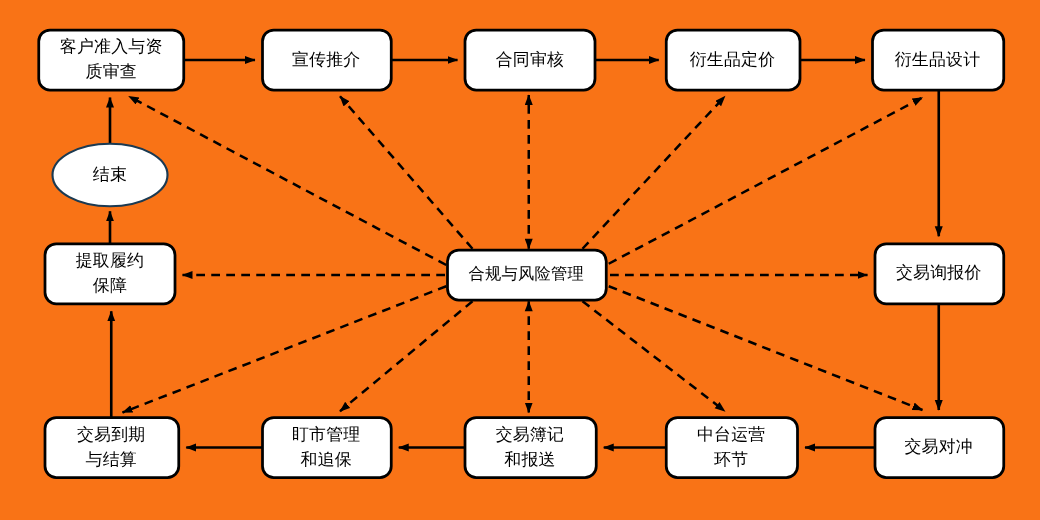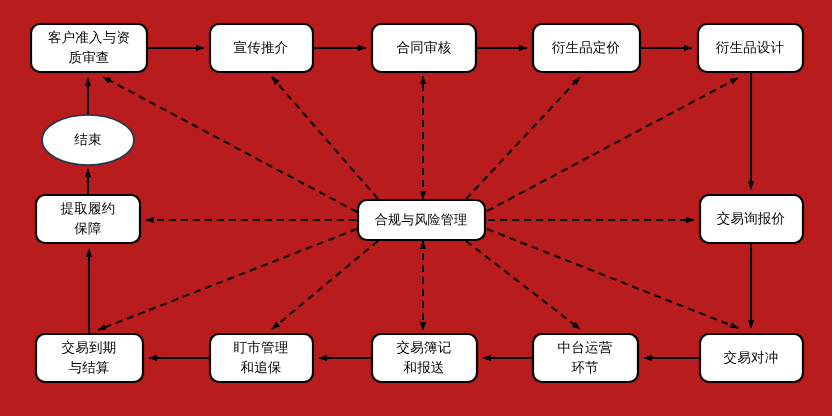--- a/index.html
+++ b/index.html
@@ -4,21 +4,21 @@
 <style>
   html, body {
     margin: 0;
     padding: 0;
     background: #ffffff;
   }
   #diagram-root {
     position: relative;
     width: 832px;
     height: 416px;
-    background: #b91c1c;
+    background: #f97316;
     font-family: "DejaVu Sans", "Liberation Sans", sans-serif;
     overflow: hidden;
   }
   svg#flow-svg {
     display: block;
     width: 832px;
     height: 416px;
   }
   .node-rect {
     fill: #ffffff;

